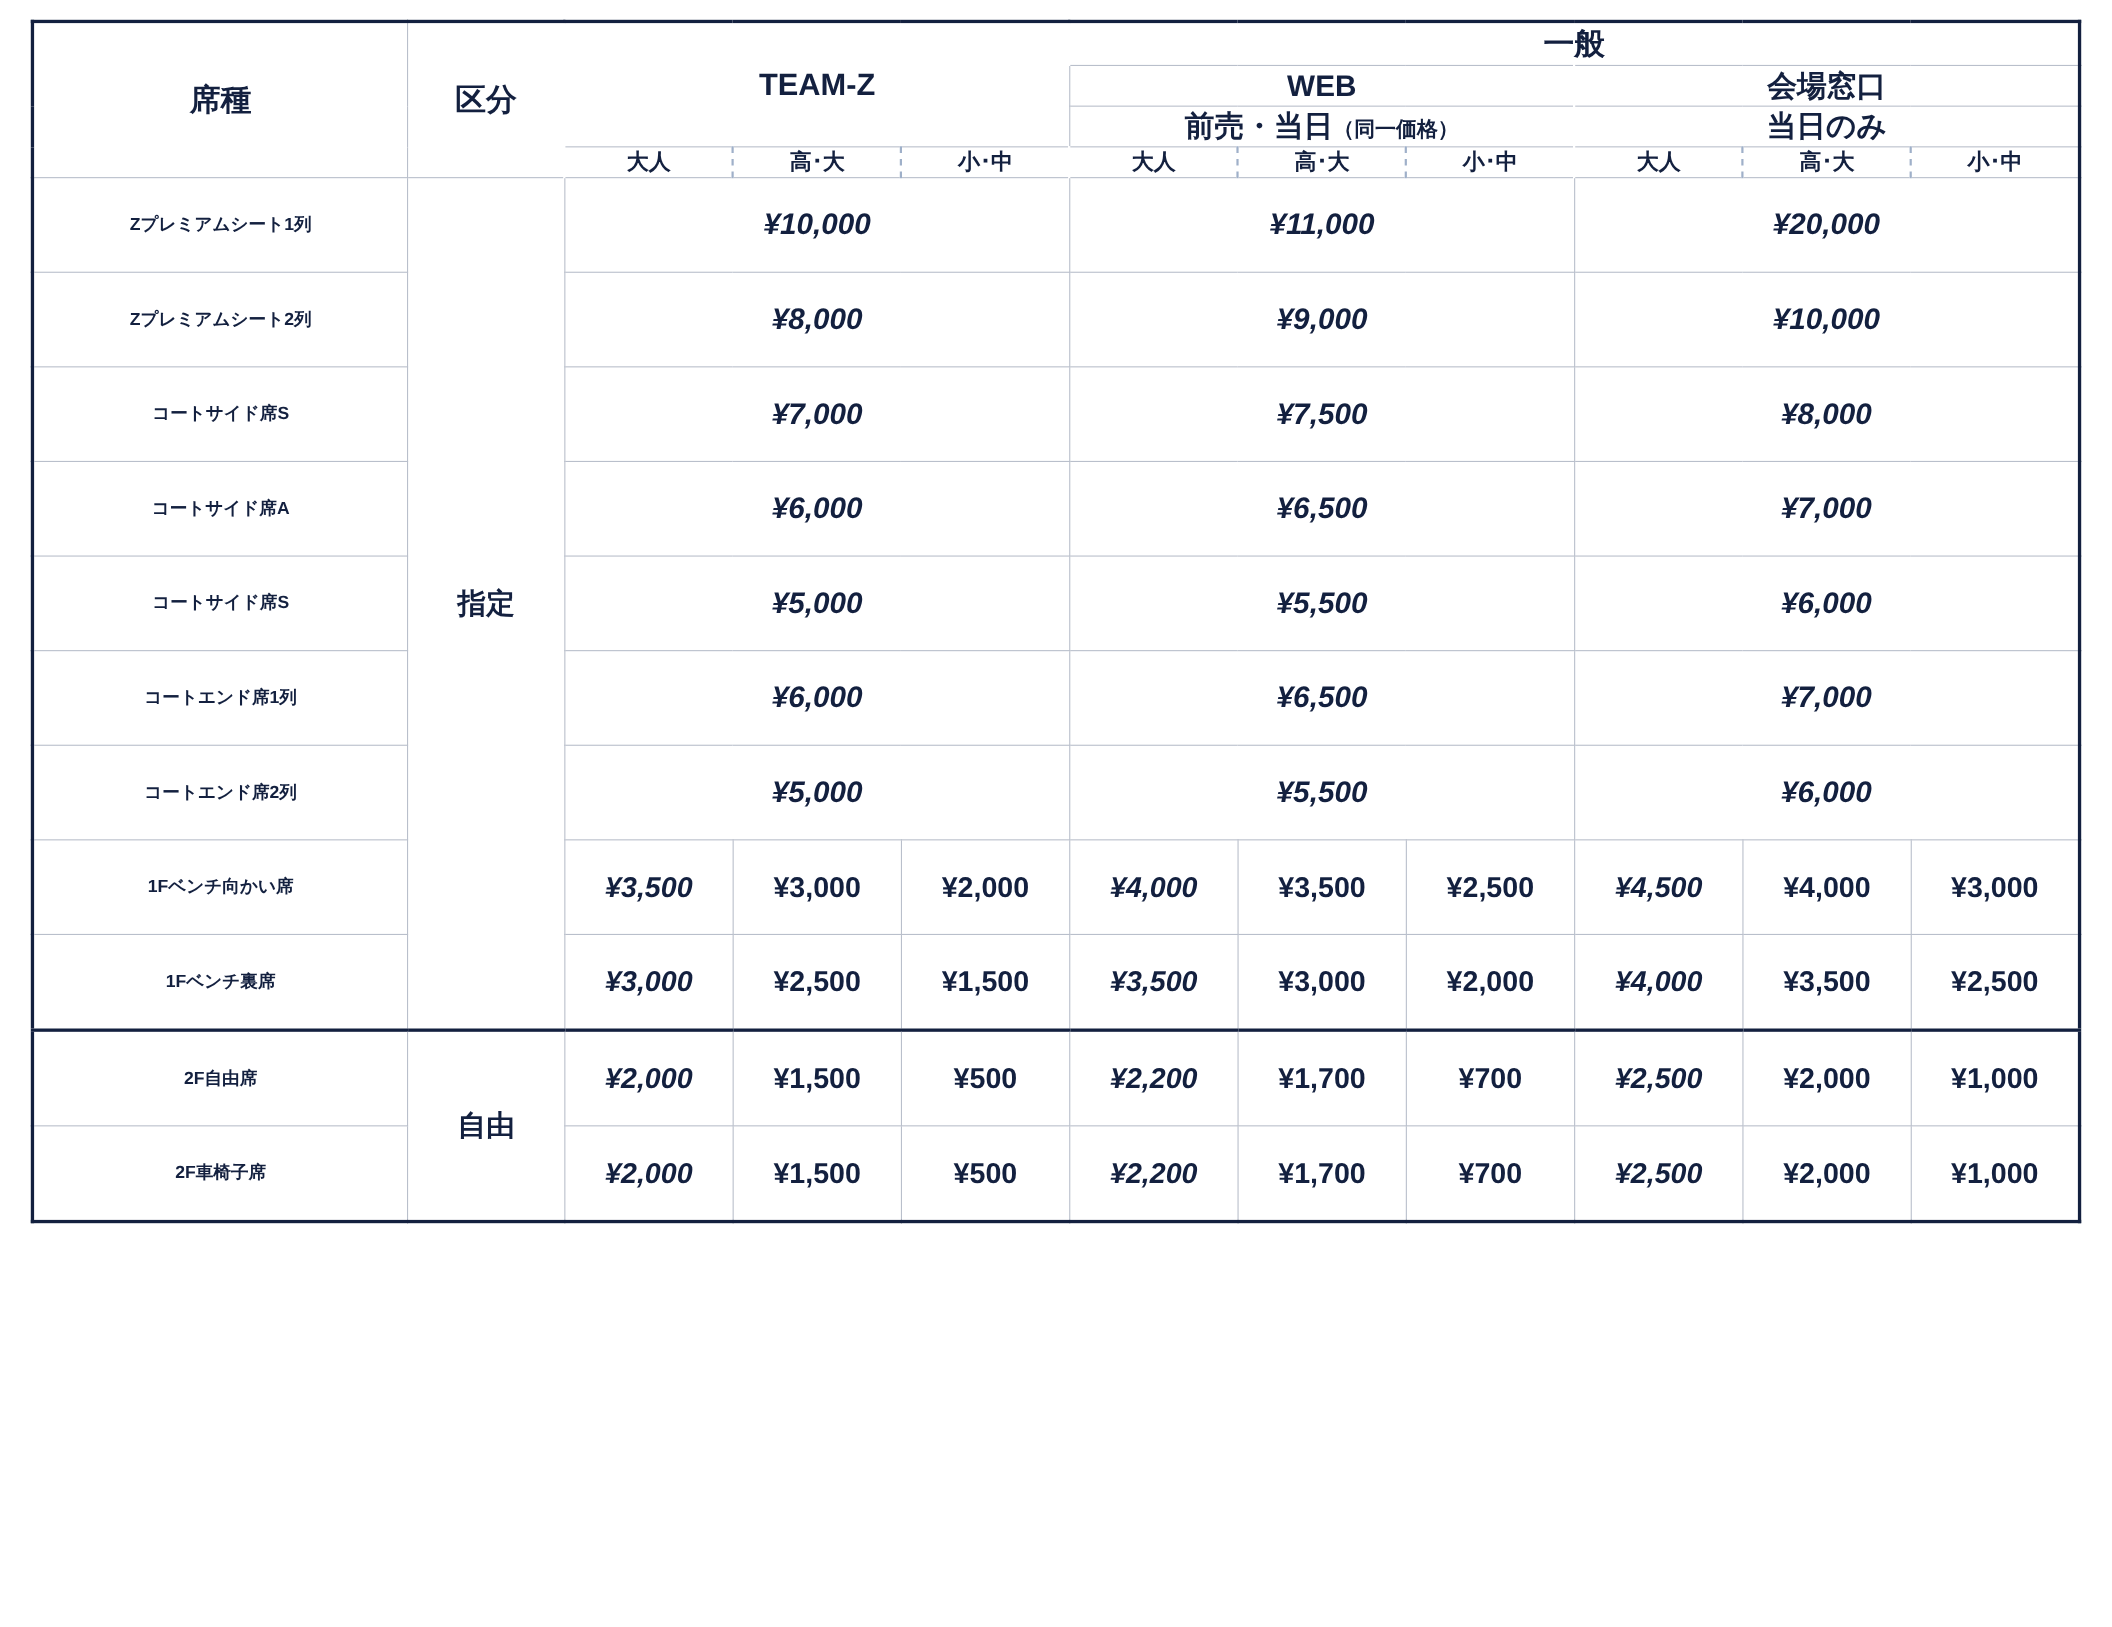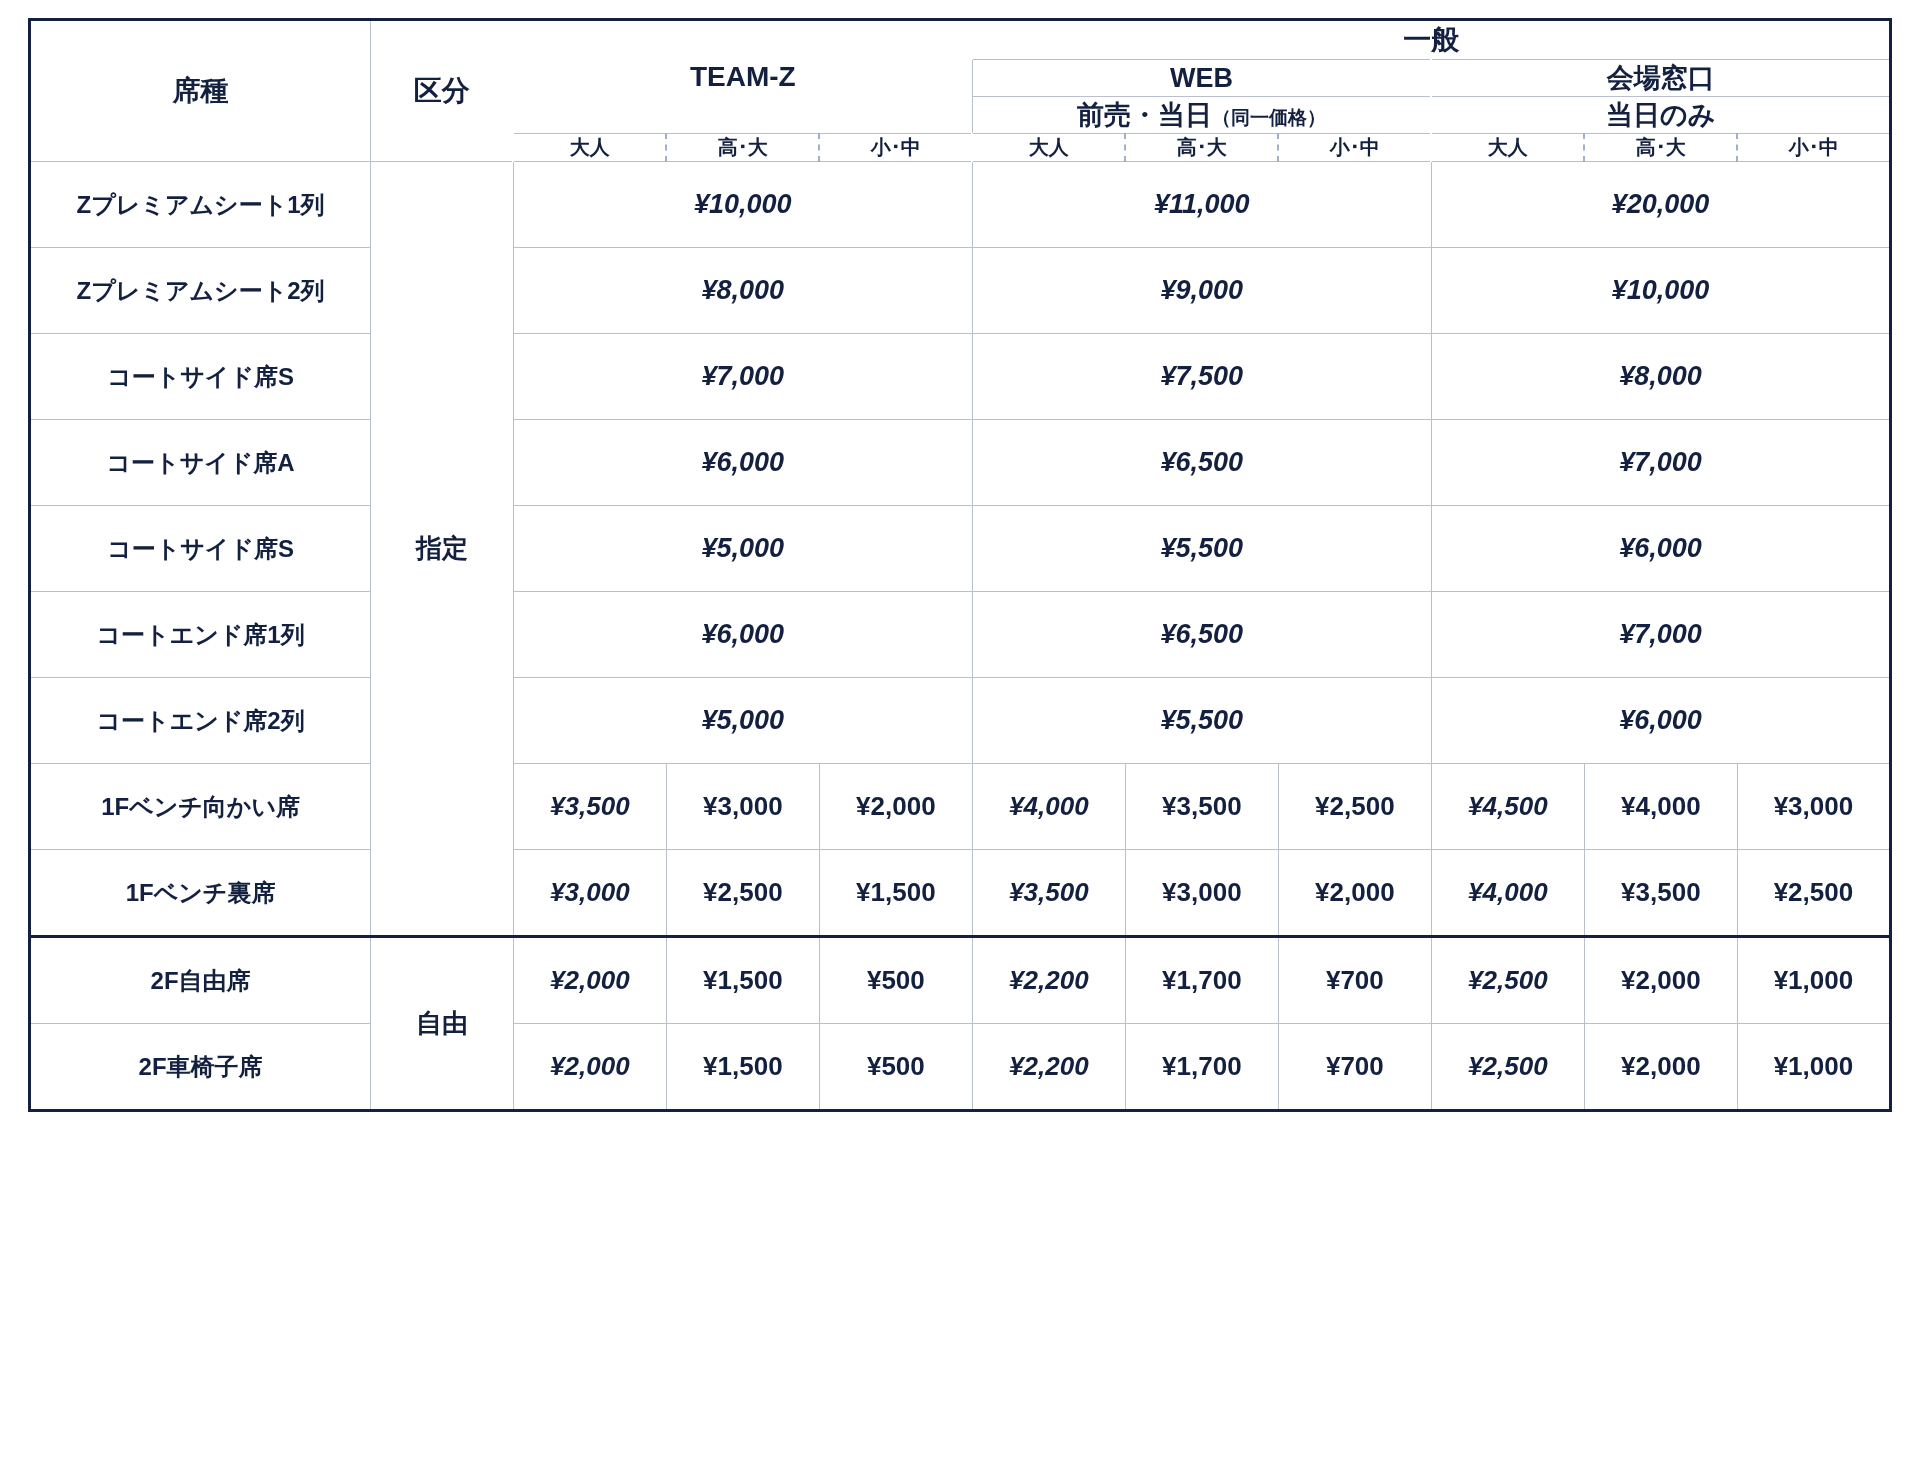--- a/index.html
+++ b/index.html
@@ -44,21 +44,21 @@
   th.hd.big   { font-size: 28px; }
   th.hd.mid   { font-size: 27px; }
   th.hd.small { font-size: 20px; }
   th.hd .sub  { font-size: 19px; }
   th.hd.sep-l { border-left: 2px solid #ffffff; }
   th.hd.dash-l { border-left: 2px dashed #9fb0c9; text-align: center; }
 
   
   td.seat {
     background: #e2e6ec;
-    font-size: 24px;
+    font-size: 16px;
     border-right: 1px solid #b9bfcb;
     border-bottom: 1px solid #ffffff;
   }
   td.cat {
     background: #e2e6ec;
     font-size: 26px;
     border-right: 1px solid #b9bfcb;
   }
   td.price-cell {
     font-size: 26px;

